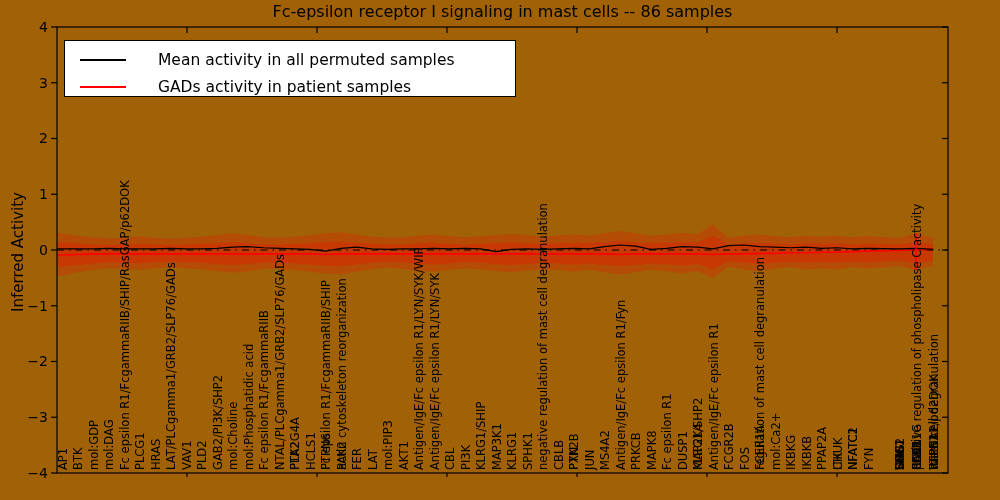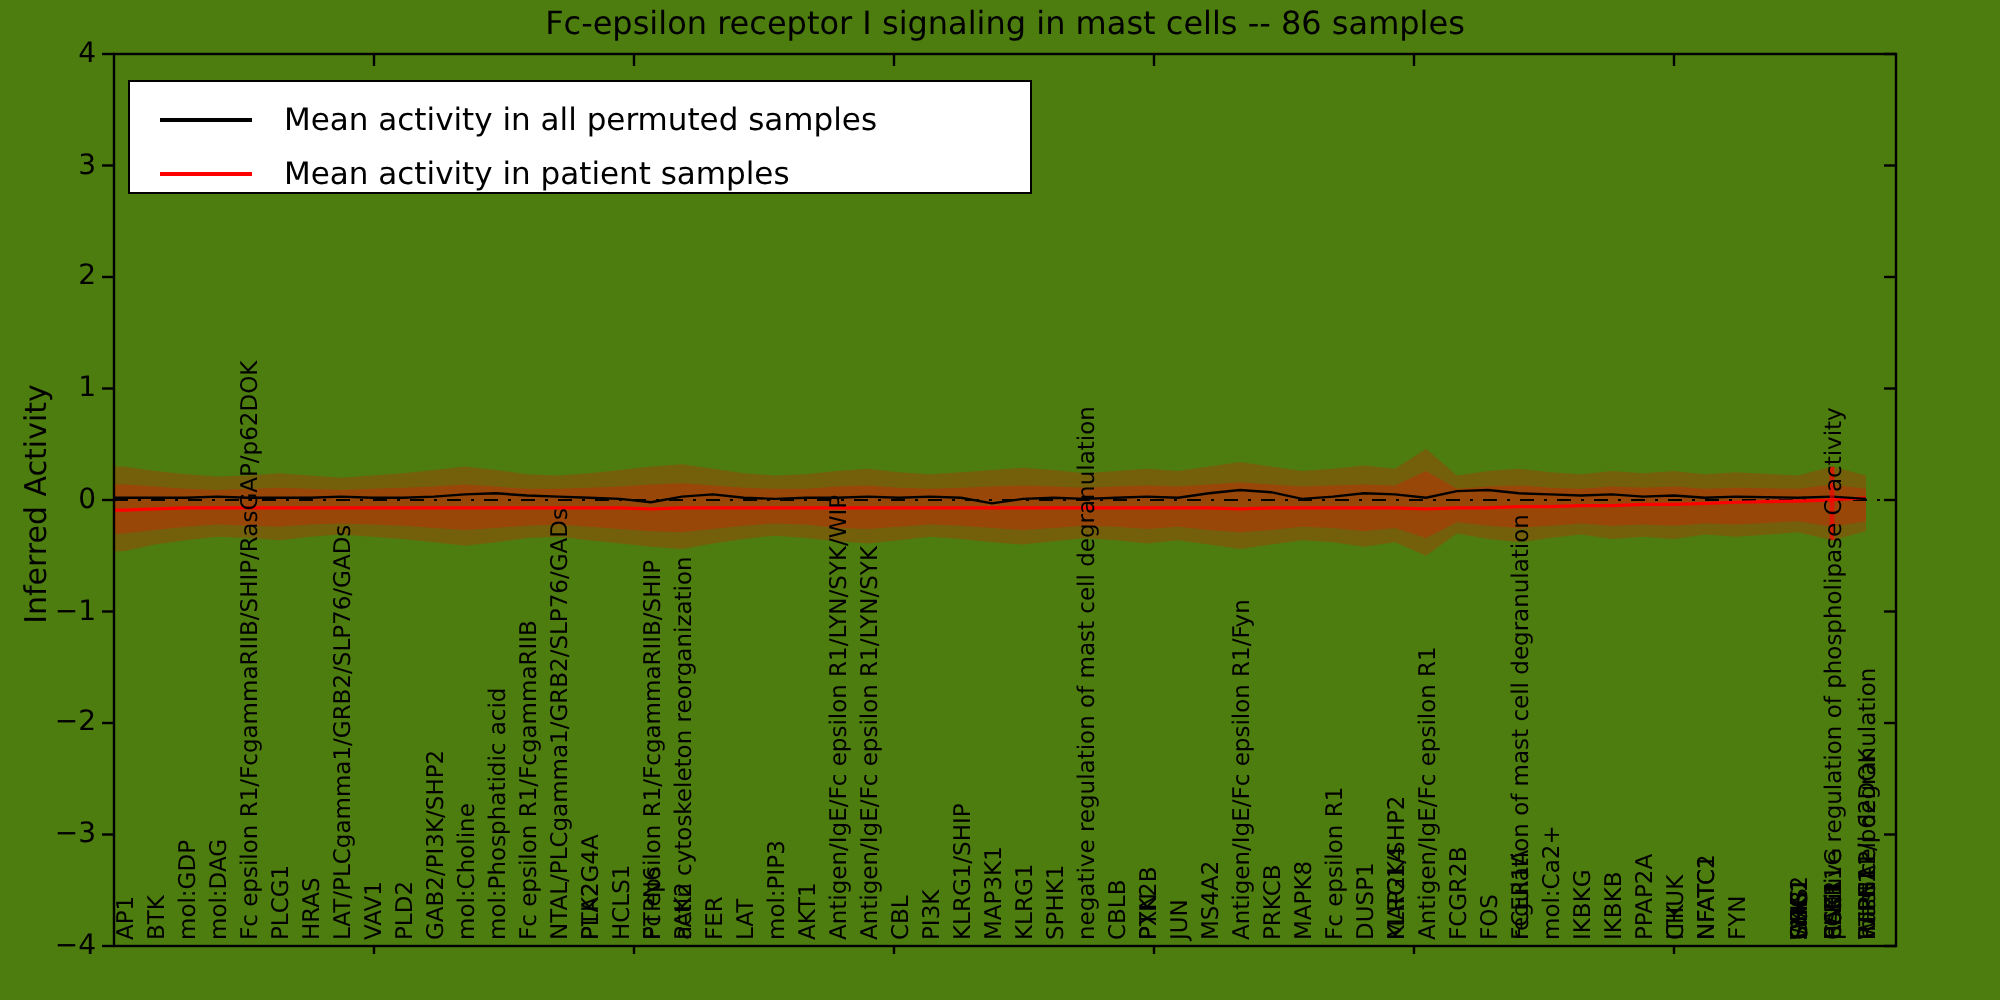--- a/index.html
+++ b/index.html
@@ -1,31 +1,31 @@
 <!DOCTYPE html>
 <html><head>
 <meta charset="utf-8">
 <style>
   html,body{margin:0;padding:0;background:#ffffff;}
-  #fig{position:relative;width:1000px;height:500px;background:#4d7c0f;
+  #fig{position:relative;width:1000px;height:500px;background:#a16207;
        font-family:"DejaVu Sans","Liberation Sans",sans-serif;color:#000;overflow:hidden;}
   #fig *{box-sizing:border-box;}
   .title{position:absolute;left:57px;width:891px;top:2px;text-align:center;
          font-size:16px;color:#000;}
   .ylabel{position:absolute;left:-62px;top:243px;width:160px;text-align:center;
           transform:rotate(-90deg);font-size:15px;}
   .xlabel{position:absolute;left:57px;width:891px;top:478px;text-align:center;font-size:15px;}
   .ytick{position:absolute;width:46px;text-align:right;font-size:14px;line-height:18px;}
   svg{position:absolute;left:0;top:0;}
   .legend{position:absolute;left:64px;top:40px;width:452px;height:57px;background:#fff;
           border:1.3px solid #000;z-index:5;}
   .legend-entry{position:absolute;left:0;height:26px;display:flex;align-items:center;}
   .legend-swatch{display:inline-block;width:46px;height:0;border-top-width:2px;border-top-style:solid;
                  margin-left:15px;margin-right:16px;}
-  .legend-label{font-size:15.5px;white-space:nowrap;}
+  .legend-label{font-size:15.5px;white-space:nowrap;margin-left:16px;}
 </style>
 </head>
 <body>
 
 <div id="fig">
   <div class="title">Fc-epsilon receptor I signaling in mast cells -- 86 samples</div>
 
   <div class="ylabel">Inferred Activity</div>
 
   <span class="ytick" style="left:2px;top:18px">4</span>
@@ -154,16 +154,16 @@
       <text transform="translate(937.5,470) rotate(-90)" font-size="11.5" fill="#000" text-anchor="start" font-family="&quot;DejaVu Sans&quot;,&quot;Liberation Sans&quot;,sans-serif">PTPN11</text>
     </svg>
 
   <div class="legend">
     <div class="legend-entry" style="top:6px">
       <span class="legend-swatch" style="border-top-color:#000000"></span>
       <span class="legend-label">Mean activity in all permuted samples</span>
     </div>
     <div class="legend-entry" style="top:33px">
       <span class="legend-swatch" style="border-top-color:#ff0000"></span>
-      <span class="legend-label">Mean activity in patient samples</span>
+      <span class="legend-label">GADs activity in patient samples</span>
     </div>
   </div>
 </div>
 
 </body></html>

